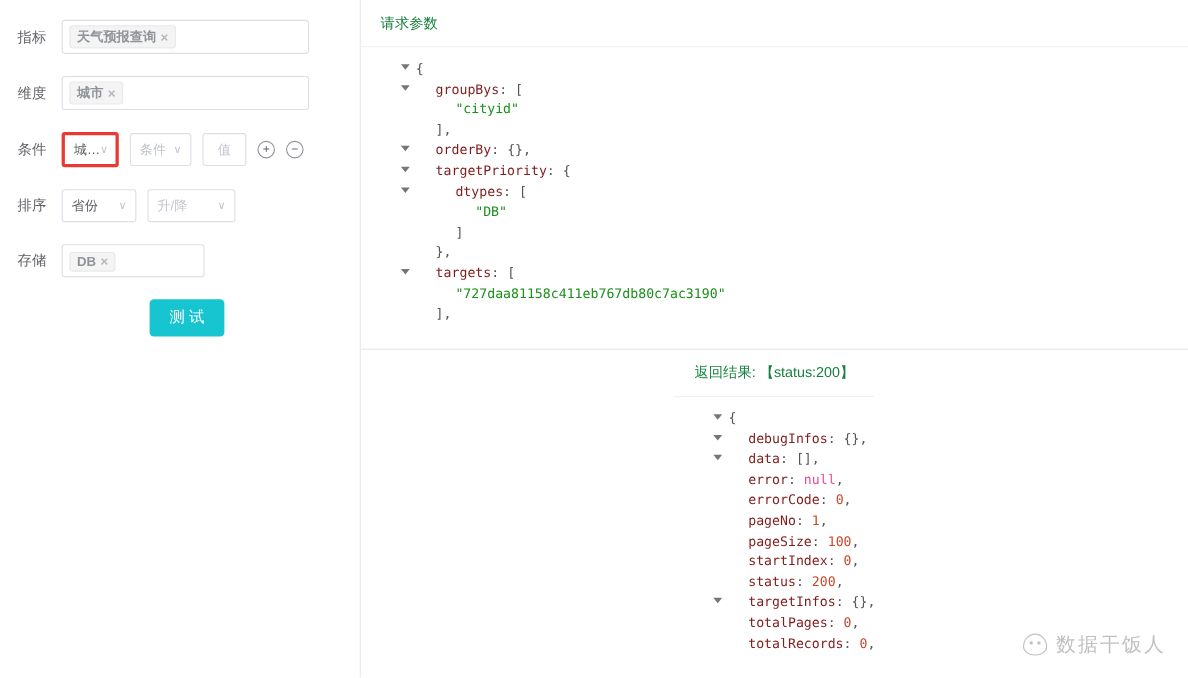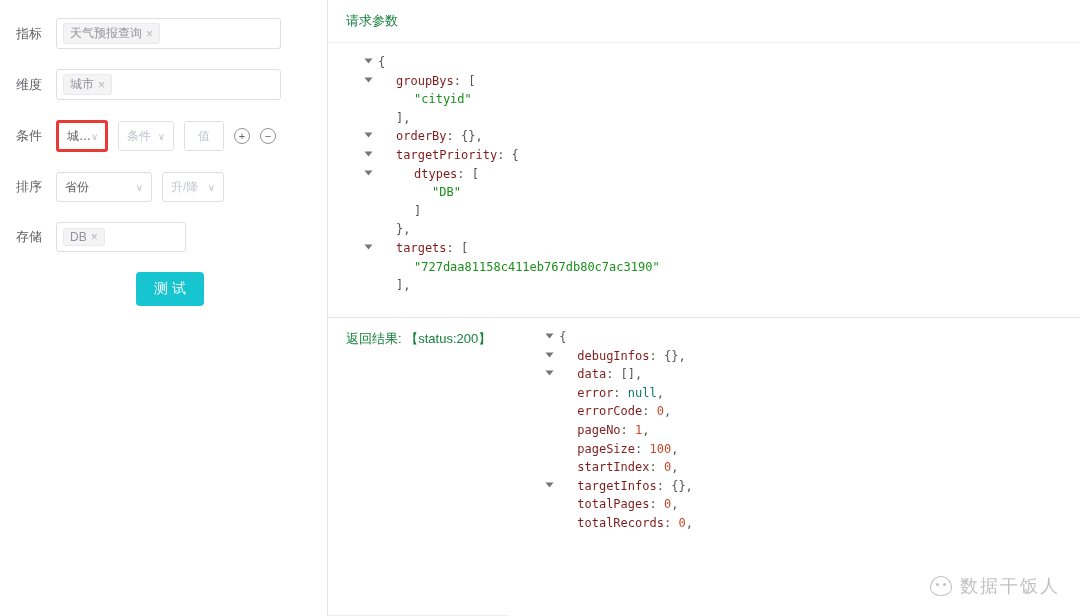--- a/index.html
+++ b/index.html
@@ -38,23 +38,24 @@
     text-align: left;
     color: #606266;
     font-size: 13px;
   }
   .tagbox {
     border: 1px solid #dcdfe6;
     border-radius: 3px;
     padding: 4px 6px;
     min-height: 30px;
     display: flex;
-    align-items: center;
+    align-items: flex-end;
     gap: 4px;
     flex-wrap: wrap;
+    font-weight: bold;
   }
   .tagbox.wide { width: 225px; }
   .tag {
     display: inline-flex;
     align-items: center;
     background: #f4f4f5;
     border: 1px solid #e9e9eb;
     border-radius: 3px;
     padding: 1px 6px;
     font-size: 12px;
@@ -94,40 +95,40 @@
     display:flex; align-items:center; justify-content:center;
     color:#c0c4cc; font-size:12px;
   }
   .cond-row-inputs { display:flex; gap:10px; align-items:center; }
   .circle-btn {
     width: 16px; height: 16px; border: 1px solid #909399;
     border-radius: 50%; display:inline-flex; align-items:center;
     justify-content:center; font-size:11px; color:#606266; cursor:pointer;
     line-height:1;
   }
-  .sort-sel1 { width: 96px; }
-  .sort-sel2 { width: 62px; }
+  .sort-sel1 { width: 68px; }
+  .sort-sel2 { width: 80px; }
   .test-btn {
     background: #17c5d1;
     color: #fff;
     border: none;
     border-radius: 4px;
     padding: 8px 18px;
     font-size: 14px;
     cursor: pointer;
     margin-left: 120px;
   }
   .section-header {
     padding: 12px 18px;
     font-size: 13px;
     color: #15803d;
     border-bottom: 1px solid #f0f0f0;
   }
   .top-section { height: 318px; display:flex; flex-direction:column; border-bottom:1px solid #e6e6e6;}
-  .bottom-section { flex:1; display:flex; flex-direction:row; }
+  .bottom-section { flex:1; display:flex; flex-direction:column;align-items:center; }
   .json-view {
     flex:1;
     overflow:auto;
     padding: 10px 0 10px 50px;
     font-family: Consolas, Menlo, monospace;
     font-size: 12px;
     line-height: 1.55;
     color:#555;
   }
   .json-view .line { white-space: pre; position:relative; }
@@ -138,21 +139,21 @@
     width:0;height:0;
     border-left:5px solid #767676;
     border-top:4px solid transparent;
     border-bottom:4px solid transparent;
     transform: rotate(90deg);
     cursor:pointer;
   }
   .k { color:#7f1d1d; }
   .s { color:#1a8f1a; }
   .n { color:#c7472b; }
-  .nl { color:#0f766e; }
+  .nl { color:#ec4899; }
   .p { color:#555; }
   .watermark {
     position: fixed;
     right: 20px;
     bottom: 18px;
     display:flex;
     align-items:center;
     gap:8px;
     color: rgba(140,140,140,0.55);
     font-size: 18px;
@@ -272,20 +273,21 @@
       </div>
       <div class="json-view" id="res-json">
           <div class="line" style="padding-left:0px"><span class="tri"></span><span class="p">{</span></div>
           <div class="line" style="padding-left:18px"><span class="tri"></span><span class="k">debugInfos</span><span class="p">: {},</span></div>
           <div class="line" style="padding-left:18px"><span class="tri"></span><span class="k">data</span><span class="p">: [],</span></div>
           <div class="line" style="padding-left:18px"><span class="k">error</span><span class="p">: </span><span class="nl">null</span><span class="p">,</span></div>
           <div class="line" style="padding-left:18px"><span class="k">errorCode</span><span class="p">: </span><span class="n">0</span><span class="p">,</span></div>
           <div class="line" style="padding-left:18px"><span class="k">pageNo</span><span class="p">: </span><span class="n">1</span><span class="p">,</span></div>
           <div class="line" style="padding-left:18px"><span class="k">pageSize</span><span class="p">: </span><span class="n">100</span><span class="p">,</span></div>
           <div class="line" style="padding-left:18px"><span class="k">startIndex</span><span class="p">: </span><span class="n">0</span><span class="p">,</span></div>
+          <div class="line" style="padding-left:18px"><span class="k">status</span><span class="p">: </span><span class="n">200</span><span class="p">,</span></div>
           <div class="line" style="padding-left:18px"><span class="tri"></span><span class="k">targetInfos</span><span class="p">: {},</span></div>
           <div class="line" style="padding-left:18px"><span class="k">totalPages</span><span class="p">: </span><span class="n">0</span><span class="p">,</span></div>
           <div class="line" style="padding-left:18px"><span class="k">totalRecords</span><span class="p">: </span><span class="n">0</span><span class="p">,</span></div>
         </div>
     </div>
 
   </div>
 </div>
 
 <div class="watermark">

